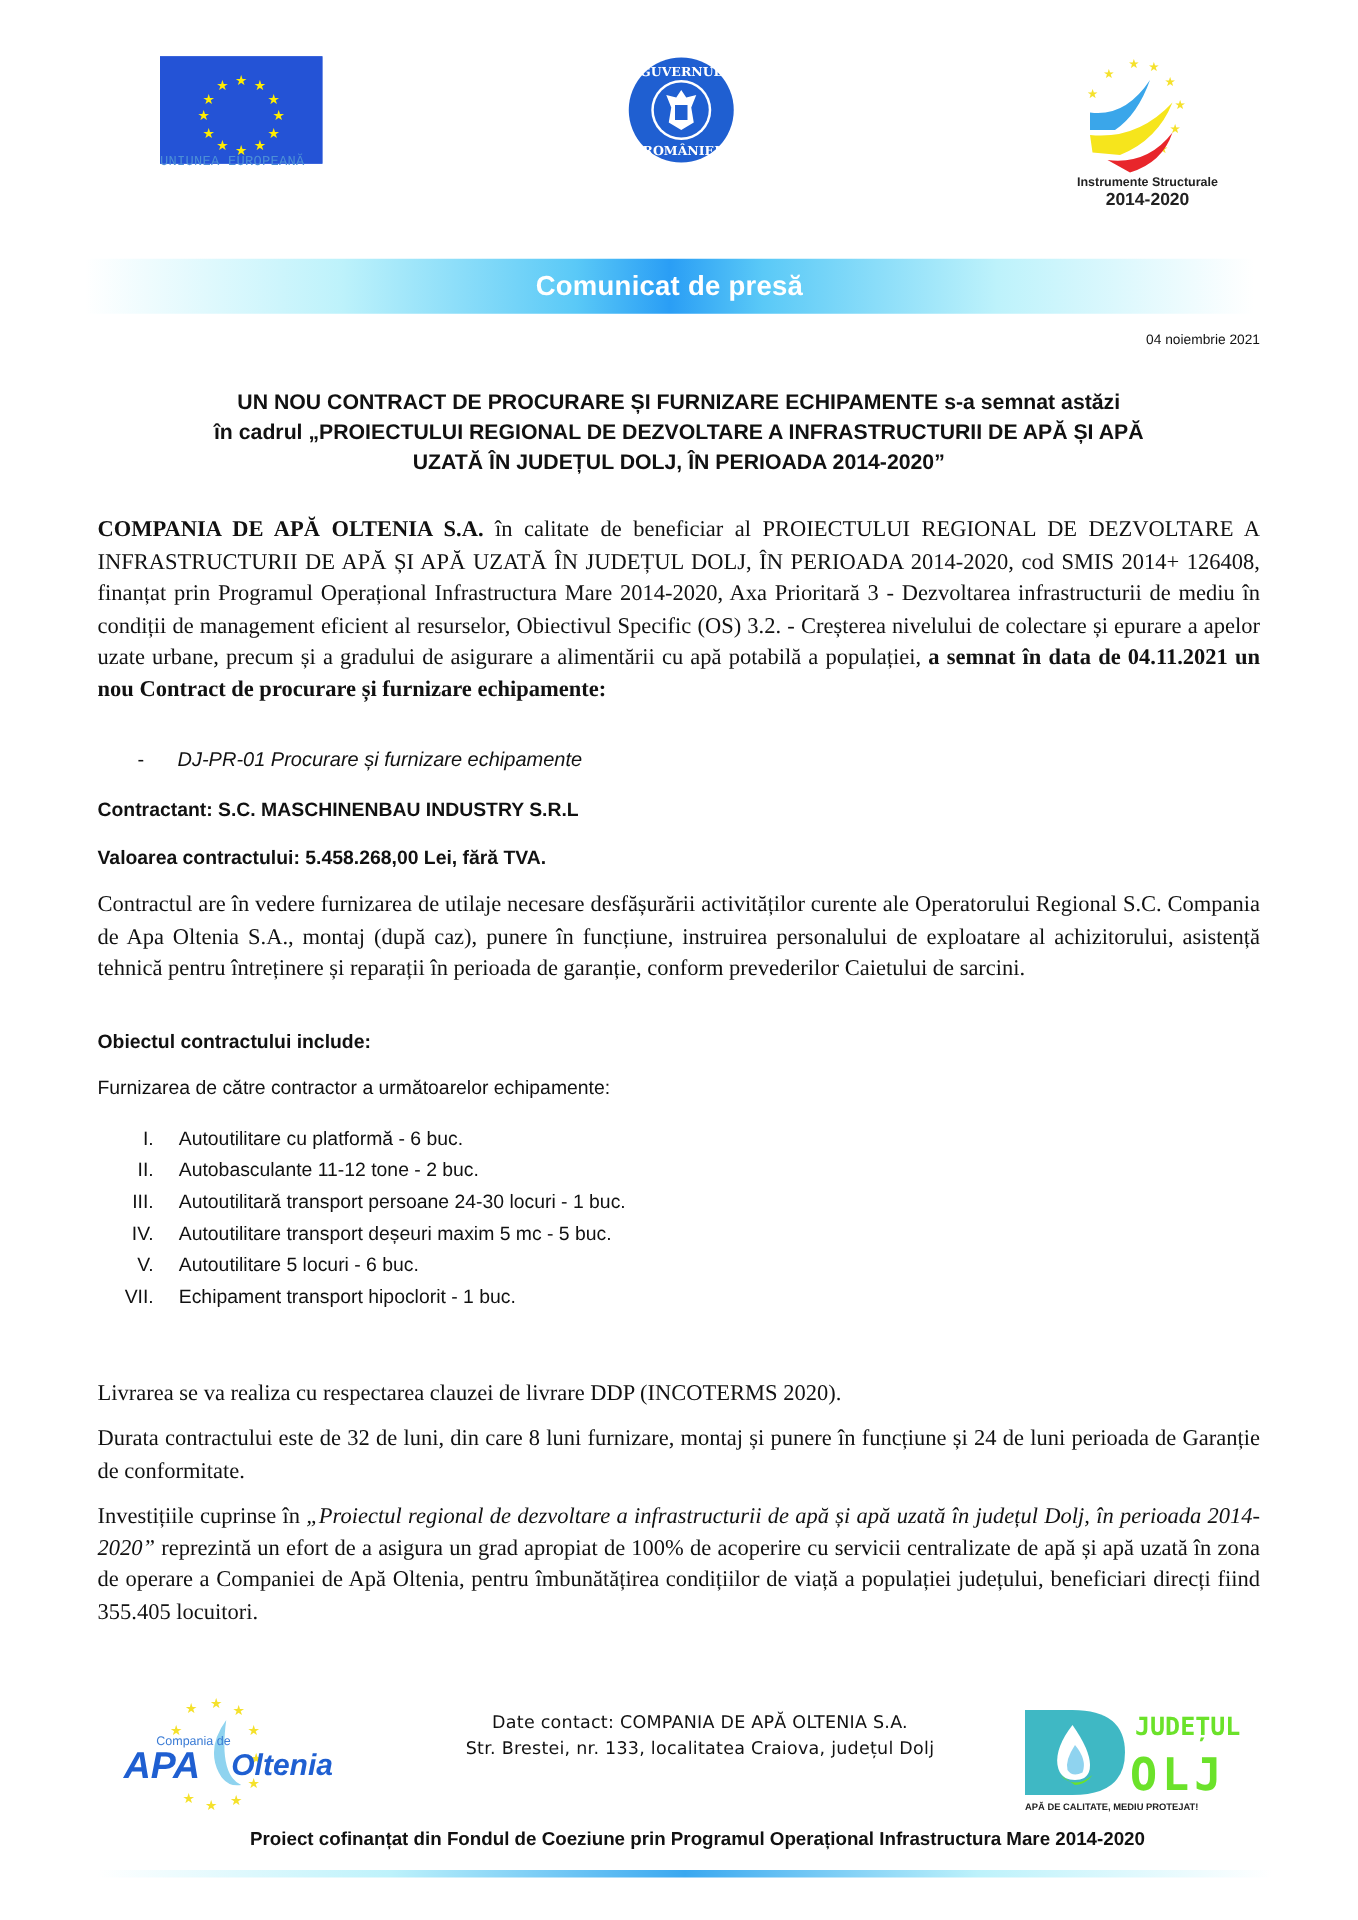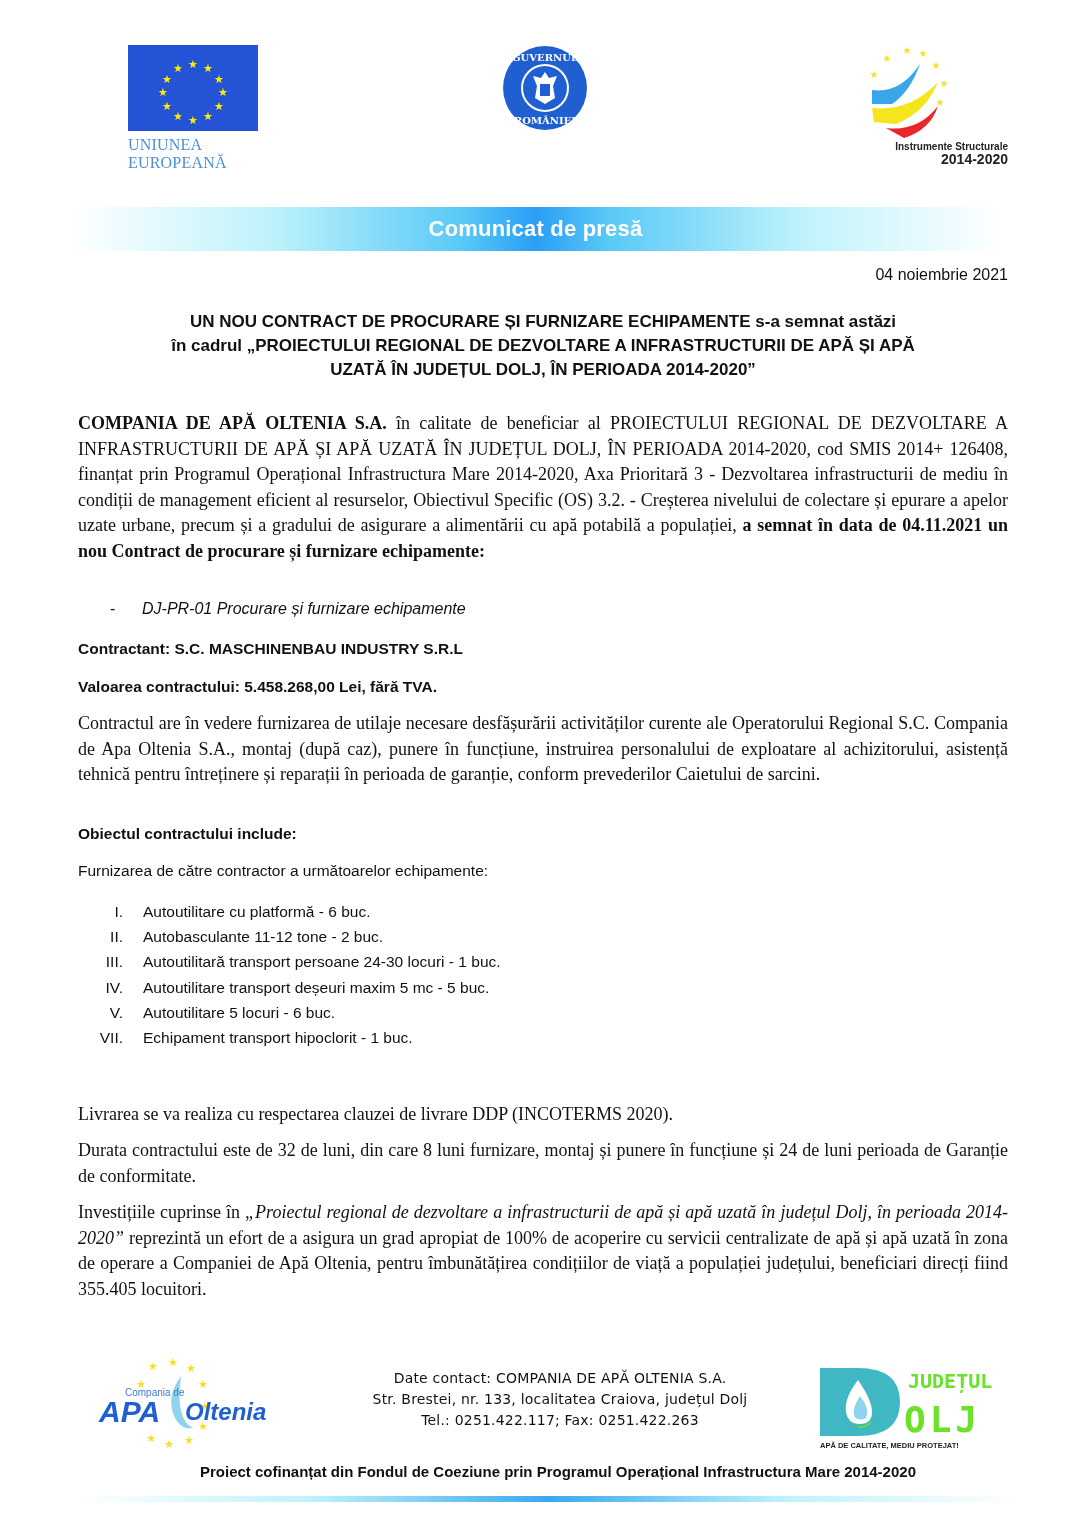--- a/index.html
+++ b/index.html
@@ -3,37 +3,37 @@
 <meta charset="utf-8">
 <style>
   html, body { margin: 0; padding: 0; background: #ffffff; }
   body { width: 1086px; height: 1536px; position: relative; overflow: hidden;
          font-family: "DejaVu Sans Condensed", "Liberation Sans Narrow", "Liberation Sans", sans-serif; color: #111; }
   .abs { position: absolute; }
 
   
   .eu-flag { left: 128px; top: 45px; width: 130px; height: 86px; background: #2453d6; }
   .eu-flag svg { width: 100%; height: 100%; display: block; }
-  .eu-label { left: 128px; top: 136px; width: 140px; font-family: Liberation Serif, serif; font-size: 16px; color: #4c8fd6; letter-spacing: 0.2px; }
+  .eu-label { left: 128px; top: 124px; width: 140px; font-family: Liberation Mono, monospace; font-size: 11px; color: #4c8fd6; letter-spacing: 0.2px; }
 
   .gov-seal { left: 501px; top: 44px; width: 88px; height: 88px; }
   .gov-seal svg { width: 100%; height: 100%; display: block; }
 
   .is-logo { left: 860px; top: 42px; width: 110px; height: 100px; }
   .is-logo svg { width: 100%; height: 100%; display: block; }
-  .is-label { left: 828px; top: 141px; width: 180px; text-align: right; font-family: "Liberation Sans", sans-serif; font-weight: bold; font-size: 10px; color: #222; line-height: 12px; }
+  .is-label { left: 828px; top: 141px; width: 180px; text-align: center; font-family: "Liberation Sans", sans-serif; font-weight: bold; font-size: 10px; color: #222; line-height: 12px; }
   .is-years { font-size: 14px; }
 
   
   .banner { left: 68px; top: 207px; width: 935px; height: 44px;
             background: linear-gradient(90deg, #ffffff 0%, #bdf2fb 22%, #5ac9f7 42%, #2a9ef5 50%, #5ac9f7 58%, #bdf2fb 78%, #ffffff 100%);
             display: flex; align-items: center; justify-content: center; }
   .banner span { color: #fff; font-family: "Liberation Sans", sans-serif; font-weight: bold; font-size: 22px; letter-spacing: 0.2px; }
 
-  .date { right: 78px; top: 266px; font-size: 16px; font-family: "Liberation Sans", sans-serif; }
+  .date { right: 78px; top: 266px; font-size: 11px; font-family: "Liberation Sans", sans-serif; }
 
   .headline { left: 78px; top: 310px; width: 930px; text-align: center; font-weight: bold; font-size: 17px; line-height: 24px; font-family: "Liberation Sans", sans-serif; }
 
   .body-text { left: 78px; width: 930px; font-size: 18px; line-height: 25.5px; text-align: justify; font-family: Liberation Serif, serif; }
   .p1 { top: 411px; }
   .b { font-weight: bold; }
   .i { font-style: italic; }
 
   .dash-item { left: 110px; top: 600px; font-size: 16px; font-style: italic; font-family: "Liberation Sans", sans-serif; }
   .dash-item .dash { display: inline-block; width: 32px; font-style: normal; }
@@ -196,21 +196,20 @@
     <path d="M86 18 Q70 40 80 60 Q86 72 98 70 Q80 62 86 18 Z" fill="#8fd3ef"></path>
     <text x="30" y="38" fill="#3a7bd5" font-size="10" font-family="Liberation Sans, sans-serif">Compania de</text>
     <text x="4" y="64" fill="#1f5fd1" font-size="30" font-weight="bold" font-style="italic" font-family="Liberation Sans, sans-serif">APA</text>
     <text x="90" y="62" fill="#1f5fd1" font-size="24" font-weight="bold" font-style="italic" font-family="Liberation Sans, sans-serif">Oltenia</text>
   </svg>
 </div>
 
 <div class="abs contact">
   <div>Date contact: COMPANIA DE APĂ OLTENIA S.A.</div>
   <div>Str. Brestei, nr. 133, localitatea Craiova, județul Dolj</div>
-  <div>Tel.: 0251.422.117; Fax: 0251.422.263</div>
 </div>
 
 <div class="abs dolj-logo">
   <svg viewBox="0 0 180 90">
     <path d="M2 6 L40 6 Q82 6 82 40 Q82 74 40 74 L2 74 Z" fill="#3fb8c4"></path>
     <path d="M40 18 Q26 36 28 50 Q30 62 42 62 Q54 62 54 50 Q54 38 40 18 Z" fill="#ffffff"></path>
     <path d="M42 34 Q34 46 36 54 Q40 60 48 56 Q52 46 42 34 Z" fill="#8fd3ef"></path>
     <path d="M30 58 Q42 70 56 58 Q50 66 42 66 Z" fill="#6be22a"></path>
     <text x="90" y="26" fill="#6be22a" font-size="20" font-weight="bold" font-family="DejaVu Sans Mono, monospace">JUDEȚUL</text>
     <text x="86" y="70" fill="#6be22a" font-size="36" font-weight="bold" font-family="DejaVu Sans Mono, monospace" letter-spacing="4">OLJ</text>

